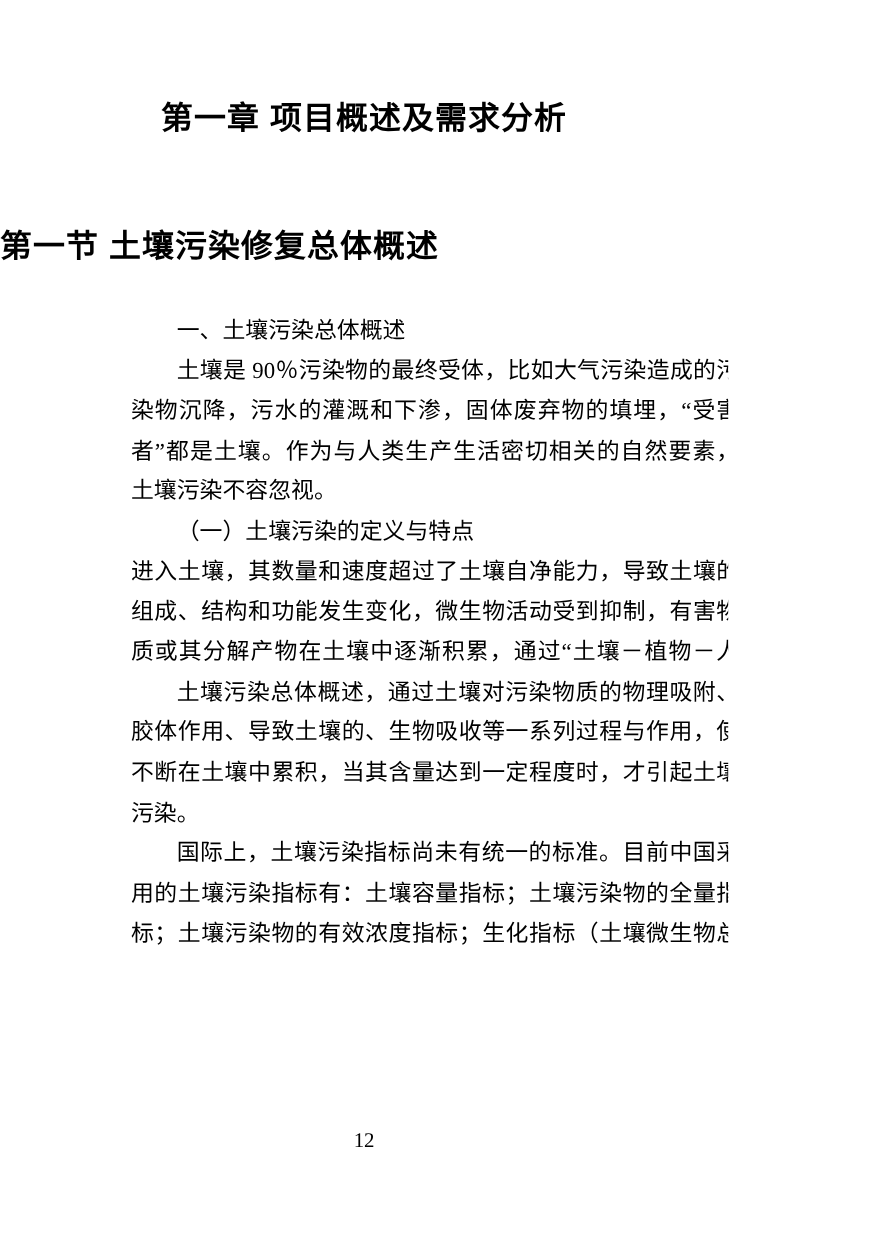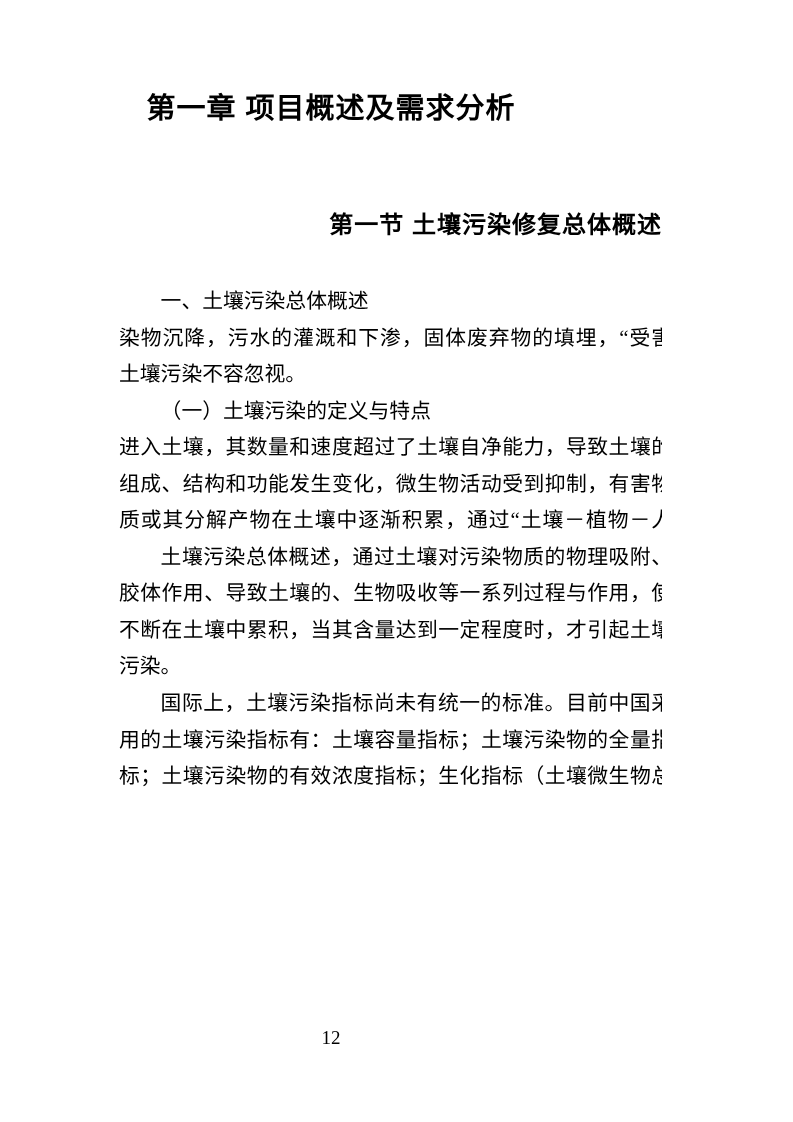--- a/index.html
+++ b/index.html
@@ -26,27 +26,26 @@
     font-weight: 700;
     font-size: 29px;
     line-height: 36px;
     letter-spacing: 1px;
   }
   .section-title {
     position: absolute;
     top: 208px;
     left: 0;
     right: 0;
-    text-align: right;
+    text-align: left;
     font-family: "Liberation Sans", "DejaVu Sans", sans-serif;
     font-weight: 700;
-    font-size: 24px;
+    font-size: 29px;
     line-height: 34px;
     letter-spacing: 1px;
-    margin-left: 42px;
   }
   .body-text {
     position: absolute;
     top: 283px;
     left: 119px;
     width: 553px;
     font-size: 20.8px;
     line-height: 36.55px;
   }
   
@@ -81,21 +80,23 @@
 <div class="page">
 
   <div class="chapter-title">第一章 项目概述及需求分析</div>
 
   <div class="section-title">第一节 土壤污染修复总体概述</div>
 
   <div class="body-text">
 
     <div class="line first end">一、土壤污染总体概述</div>
 
+    <div class="line first">土壤是 90％污染物的最终受体，比如大气污染造成的污</div>
     <div class="line">染物沉降，污水的灌溉和下渗，固体废弃物的填埋，“受害</div>
+    <div class="line">者”都是土壤。作为与人类生产生活密切相关的自然要素，</div>
     <div class="line end">土壤污染不容忽视。</div>
 
     <div class="line first end">（一）土壤污染的定义与特点</div>
 
     <div class="line">进入土壤，其数量和速度超过了土壤自净能力，导致土壤的</div>
     <div class="line">组成、结构和功能发生变化，微生物活动受到抑制，有害物</div>
     <div class="line">质或其分解产物在土壤中逐渐积累，通过“土壤－植物－人</div>
 
     <div class="line first">土壤污染总体概述，通过土壤对污染物质的物理吸附、</div>
     <div class="line">胶体作用、导致土壤的、生物吸收等一系列过程与作用，使其</div>

